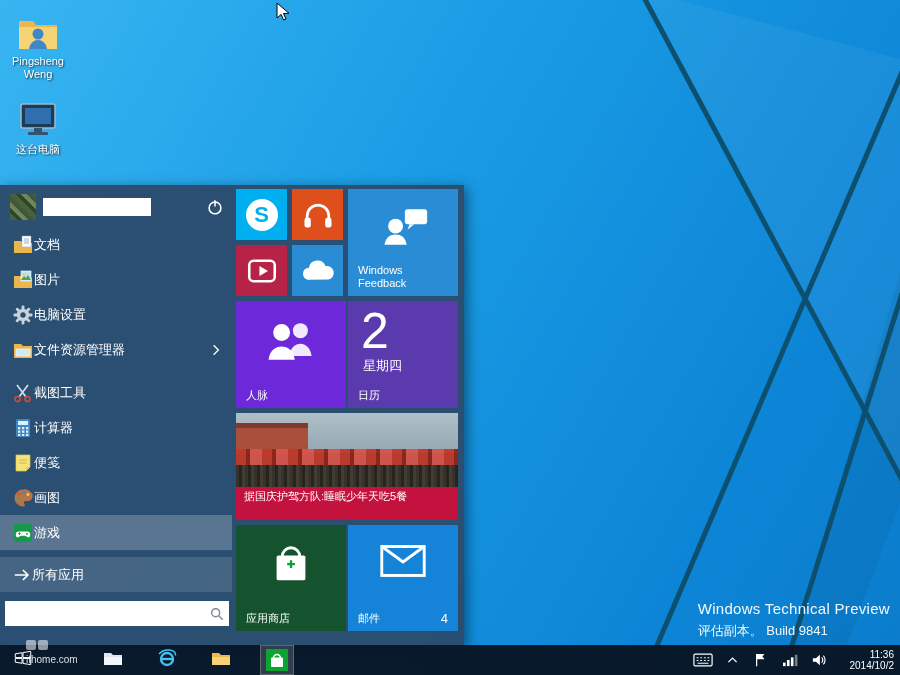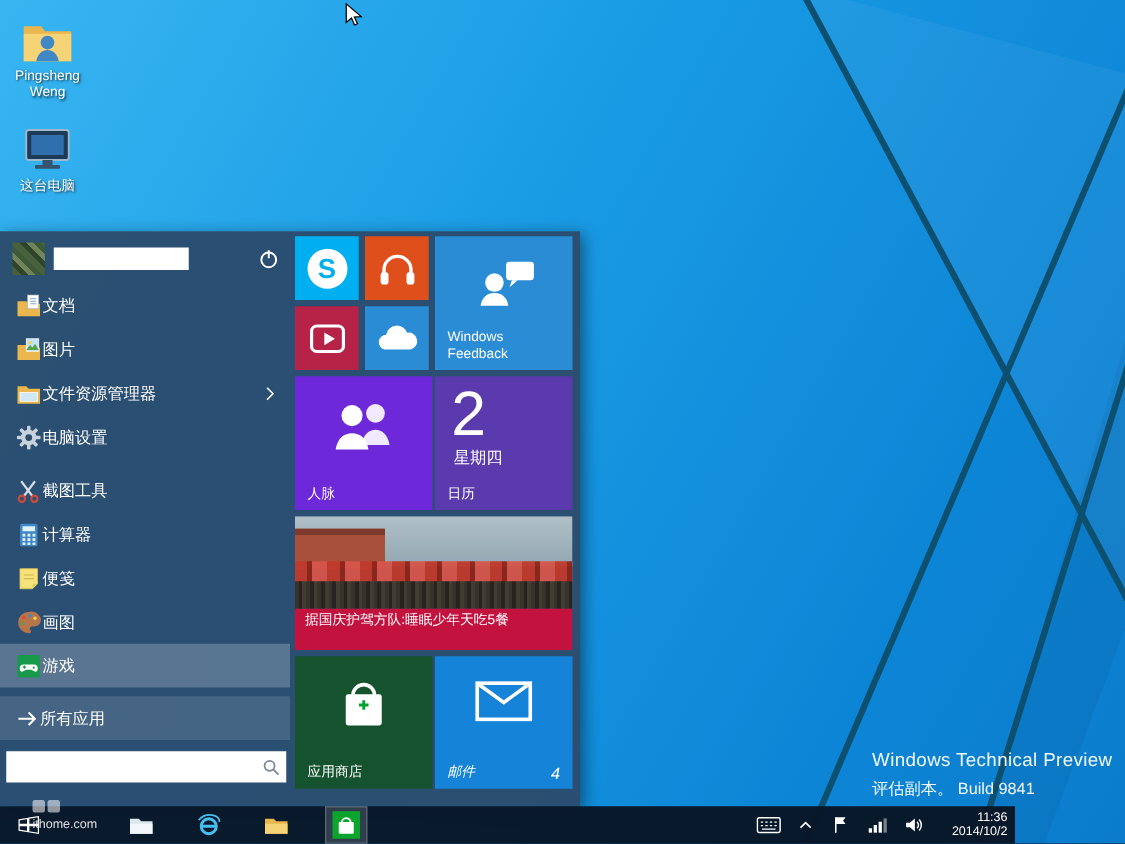--- a/index.html
+++ b/index.html
@@ -46,21 +46,21 @@
   .skype-circle{width:32px;height:32px;border-radius:50%;background:#fff;display:flex;align-items:center;justify-content:center;font-size:22px;font-weight:bold;color:#00aff0;line-height:1}
   .cal-day{font-size:50px;line-height:52px;padding-left:13px;margin-top:4px}
   .cal-week{font-size:13px;padding-left:15px}
   .news-sky{position:absolute;left:0;top:0;right:0;height:40px;background:linear-gradient(#b0bfc7,#93a7b2)}
   .news-building{position:absolute;left:0;top:10px;width:72px;height:32px;background:#a8503c;border-top:5px solid #7e3a2c}
   .news-flags{position:absolute;left:0;right:0;top:36px;height:18px;background:repeating-linear-gradient(90deg,#c0392b 0 10px,#8e2418 10px 14px,#d6554a 14px 26px);opacity:.95}
   .news-crowd{position:absolute;left:0;right:0;top:52px;bottom:33px;background:repeating-linear-gradient(90deg,#37322c 0 3px,#27231f 3px 6px,#423d33 6px 9px)}
   .news-band{position:absolute;left:0;right:0;bottom:0;height:33px;padding:3px 8px;font-size:11px;line-height:13px}
 
   
-  .taskbar{position:absolute;left:0;bottom:0;width:812px;height:30px;z-index:50;display:flex;align-items:center;padding-left:8px}
+  .taskbar{position:absolute;left:0;bottom:0;width:900px;height:30px;z-index:50;display:flex;align-items:flex-start;padding-left:8px}
   .tb-icon{width:26px;height:26px;display:flex;align-items:center;justify-content:center;cursor:pointer}
   .tb-start{width:30px}
   .tb-active{width:34px;height:30px;background:rgba(255,255,255,.16);border:1px solid rgba(255,255,255,.22)}
   .tray{position:absolute;right:6px;top:0;height:30px;display:flex;align-items:center;gap:9px}
   .tray .tb-icon{width:20px;height:20px}
   .clock{color:#fff;font-size:10px;line-height:11px;text-align:right;min-width:56px;cursor:default}
 
   .cursor{position:absolute;left:276px;top:2px;z-index:100;pointer-events:none}
 </style>
 </head>
@@ -139,40 +139,40 @@
       <svg viewBox="0 0 22 22" width="22" height="22">
         <path d="M2 7h7l2 2h9v10H2z" fill="#e9b74e"></path>
         <rect x="9" y="2" width="10" height="10" fill="#bfe3f5" stroke="#fff" stroke-width=".6"></rect>
         <circle cx="12" cy="5" r="1.3" fill="#f6d04a"></circle>
         <path d="M9 11l3-4 2 2 2-3 3 5z" fill="#57a050"></path>
       </svg>
       <span>图片</span>
     </div>
     <div class="sm-item">
       <svg viewBox="0 0 22 22" width="22" height="22">
-        <path d="M2 5h7l2 2h9v12H2z" fill="#e9b74e"></path>
-        <rect x="4" y="10" width="14" height="7" fill="#cfe7f7" stroke="#fff" stroke-width=".6"></rect>
-      </svg>
-      <span>文件资源管理器</span>
-      <svg class="chev" viewBox="0 0 10 14" width="8" height="12">
-        <path d="M2 1l6 6-6 6" fill="none" stroke="#fff" stroke-width="1.6"></path>
-      </svg>
-    </div>
-    <div class="sm-item">
-      <svg viewBox="0 0 22 22" width="22" height="22">
         <g fill="#c7d3dc">
           <rect x="9.6" y="1.5" width="2.8" height="19" rx="1"></rect>
           <rect x="9.6" y="1.5" width="2.8" height="19" rx="1" transform="rotate(45 11 11)"></rect>
           <rect x="9.6" y="1.5" width="2.8" height="19" rx="1" transform="rotate(90 11 11)"></rect>
           <rect x="9.6" y="1.5" width="2.8" height="19" rx="1" transform="rotate(135 11 11)"></rect>
           <circle cx="11" cy="11" r="6.2"></circle>
         </g>
         <circle cx="11" cy="11" r="2.7" fill="#2b4c6d"></circle>
       </svg>
       <span>电脑设置</span>
+    </div>
+    <div class="sm-item">
+      <svg viewBox="0 0 22 22" width="22" height="22">
+        <path d="M2 5h7l2 2h9v12H2z" fill="#e9b74e"></path>
+        <rect x="4" y="10" width="14" height="7" fill="#cfe7f7" stroke="#fff" stroke-width=".6"></rect>
+      </svg>
+      <span>文件资源管理器</span>
+      <svg class="chev" viewBox="0 0 10 14" width="8" height="12">
+        <path d="M2 1l6 6-6 6" fill="none" stroke="#fff" stroke-width="1.6"></path>
+      </svg>
     </div>
     <div class="sm-gap"></div>
     <div class="sm-item">
       <svg viewBox="0 0 22 22" width="22" height="22">
         <path d="M5 3l9 12M16 3L7 15" stroke="#d6dde3" stroke-width="1.7"></path>
         <circle cx="5.5" cy="17" r="2.5" fill="none" stroke="#d04a3a" stroke-width="1.7"></circle>
         <circle cx="15.5" cy="17" r="2.5" fill="none" stroke="#d04a3a" stroke-width="1.7"></circle>
       </svg>
       <span>截图工具</span>
     </div>
@@ -308,21 +308,21 @@
     <div class="t-center">
       <svg viewBox="0 0 52 50" width="50" height="48">
         <path d="M17 16a9 9 0 0 1 18 0" fill="none" stroke="#fff" stroke-width="3"></path>
         <rect x="11" y="15" width="30" height="26" rx="2" fill="#fff"></rect>
         <path d="M22 24h8M26 20v8" stroke="#00a32e" stroke-width="2.4"></path>
       </svg>
     </div>
     <div class="t-label">应用商店</div>
   </div>
 
-  <div class="tile medium" style="left: 348px; top: 340px; height: 106px; background-color: rgb(21, 131, 215); font-style: italic;">
+  <div class="tile medium" style="left: 348px; top: 340px; height: 106px; background-color: rgb(21, 131, 215);">
     <div class="t-center">
       <svg viewBox="0 0 56 40" width="54" height="40">
         <rect x="6" y="5" width="44" height="30" fill="none" stroke="#fff" stroke-width="3"></rect>
         <path d="M6 5l22 16L50 5" fill="none" stroke="#fff" stroke-width="3"></path>
       </svg>
     </div>
     <div class="t-label">邮件</div>
     <div class="t-badge">4</div>
   </div>
 </div>

